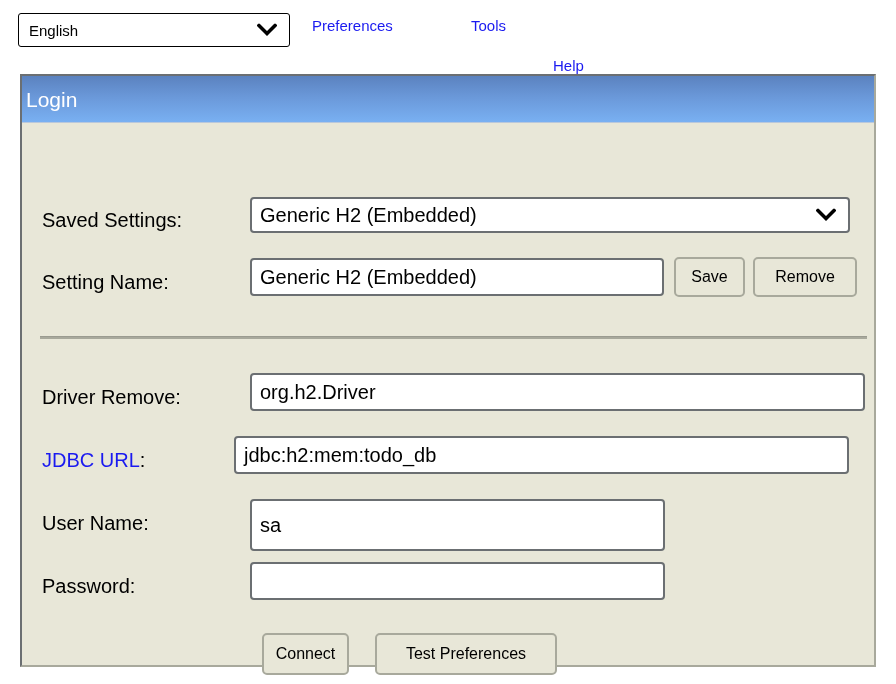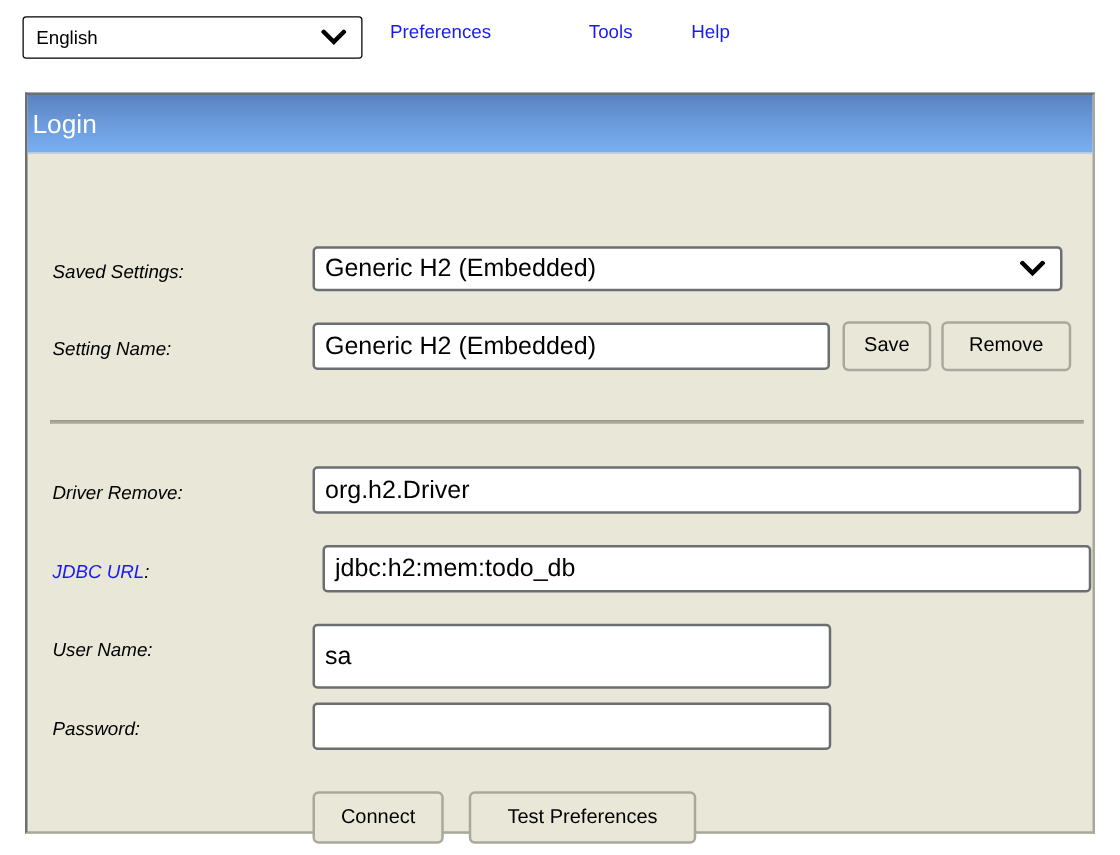--- a/index.html
+++ b/index.html
@@ -56,21 +56,21 @@
     position: absolute;
     top: 18px;
     font-size: 15px;
     color: #1a1af0;
     cursor: default;
     white-space: nowrap;
     line-height: 1;
   }
   #link-preferences { left: 312px; }
   #link-tools       { left: 471px; }
-  #link-help        { left: 553px; }
+  #link-help        { left: 553px; margin-top: 40px; }
 
   
   #login-panel {
     position: absolute;
     left: 20px;
     top: 74px;
     width: 856px;
     height: 593px;
     box-sizing: border-box;
     border-top: 2px solid #6b6f72;
@@ -94,25 +94,24 @@
   }
 
   #panel-body {
     position: relative;
     height: 545px;
   }
 
   
   .form-label {
     position: absolute;
-    font-size: 15px;
-    color: #000000;
-    white-space: nowrap;
-    line-height: 1;
-    font-style: italic;
+    font-size: 20px;
+    color: #000000;
+    white-space: nowrap;
+    line-height: 1;
   }
   .form-label.link-label { color: #1a1af0; }
   .form-label .colon { color: #000000; }
 
   .text-input {
     position: absolute;
     box-sizing: border-box;
     background: #ffffff;
     border: 2px solid #6b6f72;
     border-radius: 4px;
@@ -185,29 +184,29 @@
 
   #label-setting-name   { left: 20px; top: 149px; }
   #input-setting-name   { left: 228px; top: 135px; width: 414px; height: 38px; }
   #btn-save             { left: 652px; top: 134px; width: 71px;  height: 40px; }
   #btn-remove           { left: 731px; top: 134px; width: 104px; height: 40px; }
 
   #label-driver-class   { left: 20px; top: 264px; }
   #input-driver-class   { left: 228px; top: 250px; width: 615px; height: 38px; }
 
   #label-jdbc-url       { left: 20px; top: 327px; }
-  #input-jdbc-url       { left: 236px; top: 313px; width: 615px; height: 38px; }
+  #input-jdbc-url       { left: 212px; top: 313px; width: 615px; height: 38px; }
 
   #label-user-name      { left: 20px; top: 390px; }
   #input-user-name      { left: 228px; top: 376px; width: 415px; height: 52px; }
 
   #label-password       { left: 20px; top: 453px; }
   #input-password       { left: 228px; top: 439px; width: 415px; height: 38px; }
 
-  #btn-connect          { left: 228px; top: 510px; width: 105px; height: 42px; }
+  #btn-connect          { left: 240px; top: 510px; width: 87px; height: 42px; }
   #btn-test-connection  { left: 353px; top: 510px; width: 182px; height: 42px; }
 </style>
 </head>
 <body>
 
 <div id="toolbar">
 
   <div id="lang-select">
     <span class="lang-label">English</span>
     <span class="lang-arrow">

